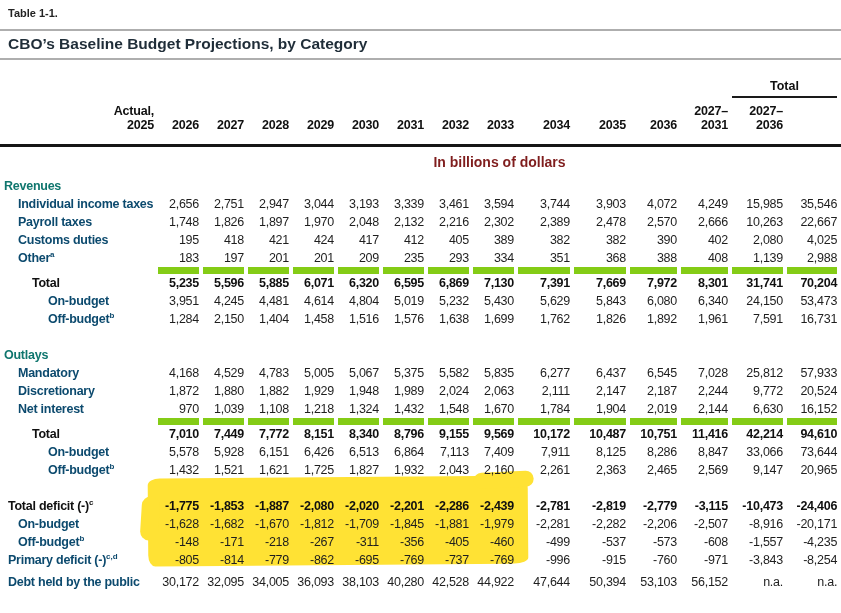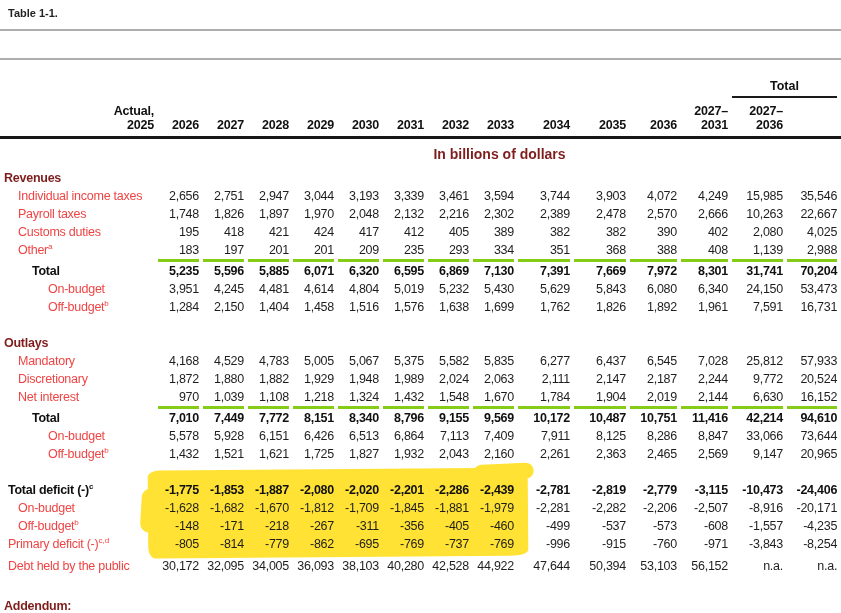--- a/index.html
+++ b/index.html
@@ -31,46 +31,46 @@
 
   
   .total-group-row td{height:26px;vertical-align:bottom;}
   td.total-group{
     text-align:center;font-weight:bold;font-size:12.5px;color:#111;
     border-bottom:2px solid #1a1a1a;padding-bottom:3px;
   }
   #years-row th{
     vertical-align:bottom;text-align:right;font-weight:bold;
     font-size:12.5px;line-height:13.5px;color:#111;
-    height:34px;padding:0 0 4px 0;white-space:nowrap;letter-spacing:-0.2px;
+    height:34px;padding:0 0 12px 0;white-space:nowrap;letter-spacing:-0.2px;
   }
   .black-rule{height:2.5px;background:#161616;width:841px;}
   .units-note{
     margin-left:158px;width:683px;text-align:center;
     font-weight:bold;font-size:14px;color:#7f1d1d;
     height:30px;line-height:30px;
   }
 
   
   .body-block{position:relative;}
   #body-table{position:relative;z-index:1;}
   #body-table td{
     font-size:12.5px;line-height:18px;height:18px;vertical-align:bottom;
     white-space:nowrap;letter-spacing:-0.25px;padding:0;
   }
   td.num{text-align:right;color:#1e1e1e;}
-  td.lbl{text-align:left;color:#ef4444;overflow:visible;}
+  td.lbl{text-align:left;color:#0c4a6e;overflow:visible;font-weight:bold;}
   .ind-0{padding-left:4px !important;}
   .ind-1{padding-left:14px !important;}
   .ind-2{padding-left:28px !important;}
   .ind-3{padding-left:44px !important;}
   tr.bold td{font-weight:bold;color:#101010;}
-  td.section{font-weight:bold;color:#7f1d1d;text-align:left;padding-left:4px;}
+  td.section{font-weight:bold;color:#0f766e;text-align:left;padding-left:4px;}
   tr.spacer td{height:9px;line-height:9px;}
-  td.topline{border-top:3px solid #84cc16;}
+  td.topline{border-top:7px solid #84cc16;}
   sup{font-size:8px;line-height:0;letter-spacing:0;}
   
   #table-body tr:nth-child(22) td,
   #table-body tr:nth-child(23) td{height:22px;vertical-align:bottom;}
 
   .marker-highlight{
     position:absolute;z-index:0;
     left:148px;top:300px;width:380px;height:88px;
     border-radius:12px 5px 14px 7px / 7px 13px 6px 11px;
     transform:rotate(-0.45deg);
@@ -83,20 +83,21 @@
     content:"";position:absolute;right:-6px;top:-4px;width:60px;height:16px;
     background:inherit;border-radius:12px;transform:rotate(-2deg);
   }
 </style>
 </head>
 <body>
 
 <div id="page">
   <div class="table-label">Table 1-1.</div>
   <div class="rule rule-1"></div>
+  <div class="page-title">CBO’s Baseline Budget Projections, by Category</div>
   <div class="rule rule-2"></div>
 
   <div class="content">
     <table class="grid">
       <colgroup>
         <col class="c-label">
           <col class="c-yr">
           <col class="c-yr">
           <col class="c-yr">
           <col class="c-yr">

